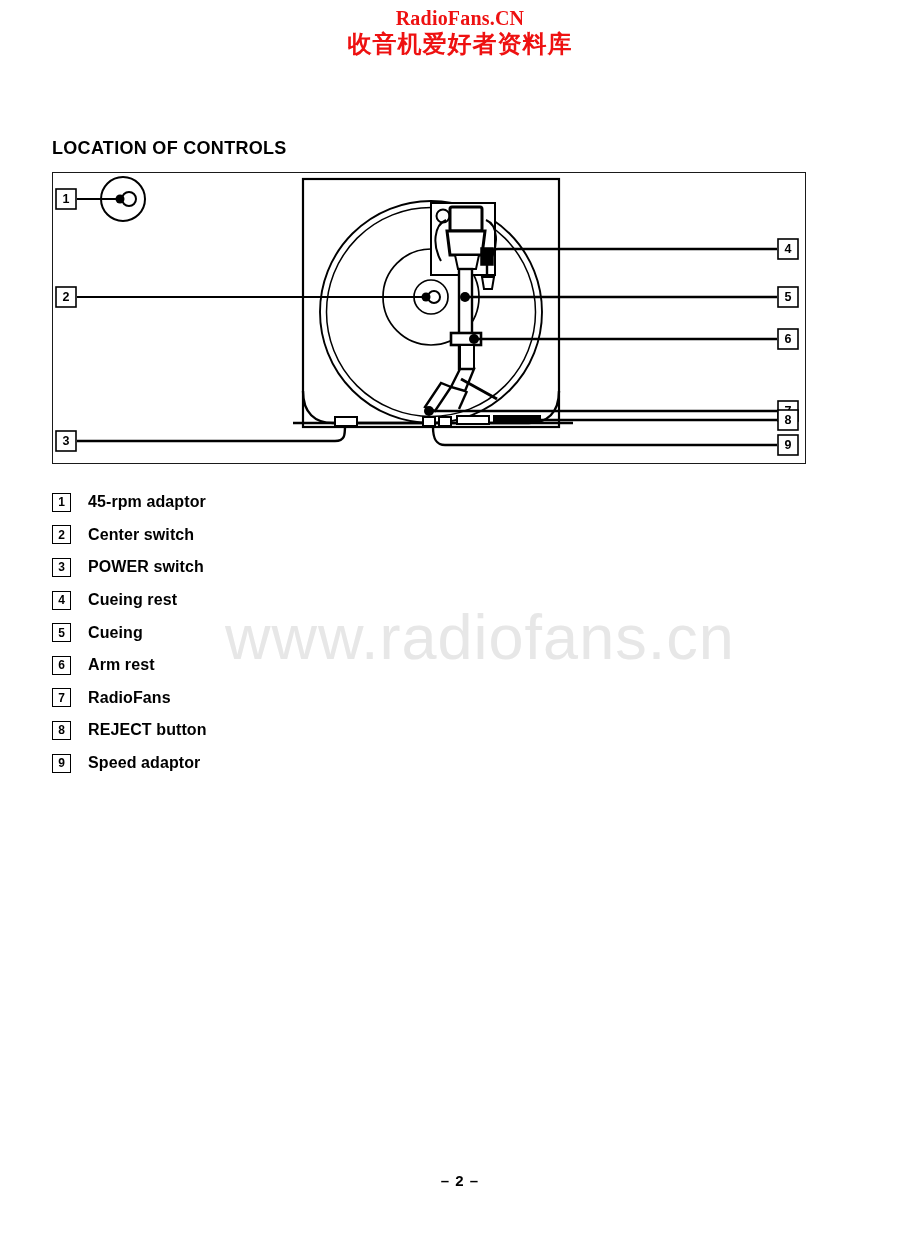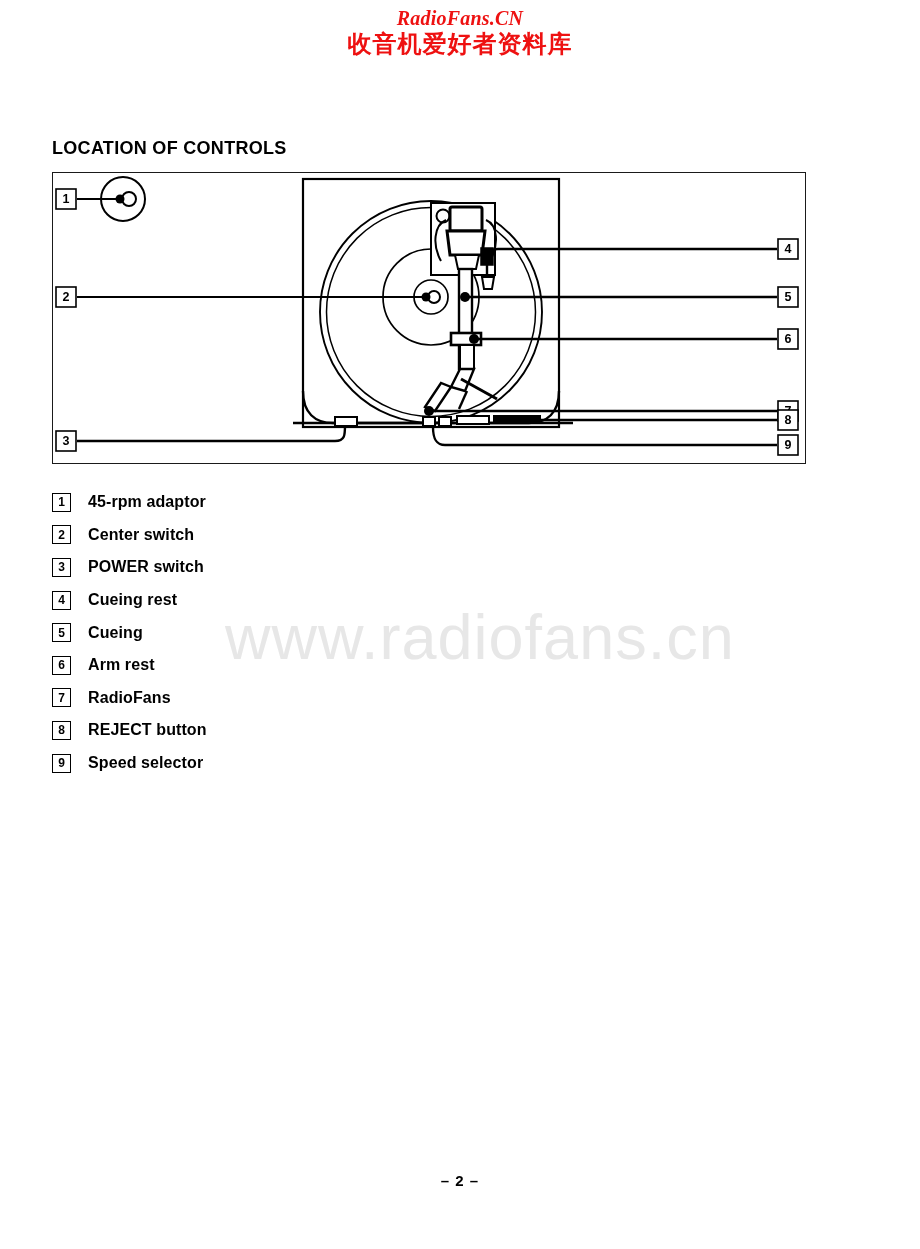--- a/index.html
+++ b/index.html
@@ -22,21 +22,20 @@
     top: 8px;
     left: 0;
     width: 920px;
     text-align: center;
     color: #ee1111;
     line-height: 1.0;
   }
   .wm-header .wm-latin {
     font-family: "Liberation Serif", serif;
     font-weight: bold;
-    font-style: italic;
     font-size: 20px;
     letter-spacing: 0.2px;
     display: block;
   }
   .wm-header .wm-cjk {
     font-family: "DejaVu Sans", sans-serif;
     font-weight: bold;
     font-size: 24px;
     display: block;
     margin-top: 4px;
@@ -280,18 +279,18 @@
     <span class="legend-label">RadioFans</span>
   </div>
 
   <div class="legend-item">
     <span class="legend-num">8</span>
     <span class="legend-label">REJECT button</span>
   </div>
 
   <div class="legend-item">
     <span class="legend-num">9</span>
-    <span class="legend-label">Speed selector</span>
+    <span class="legend-label">Speed adaptor</span>
   </div>
 
 </div>
 
 <div class="page-number">– 2 –</div>
 
 </body></html>

